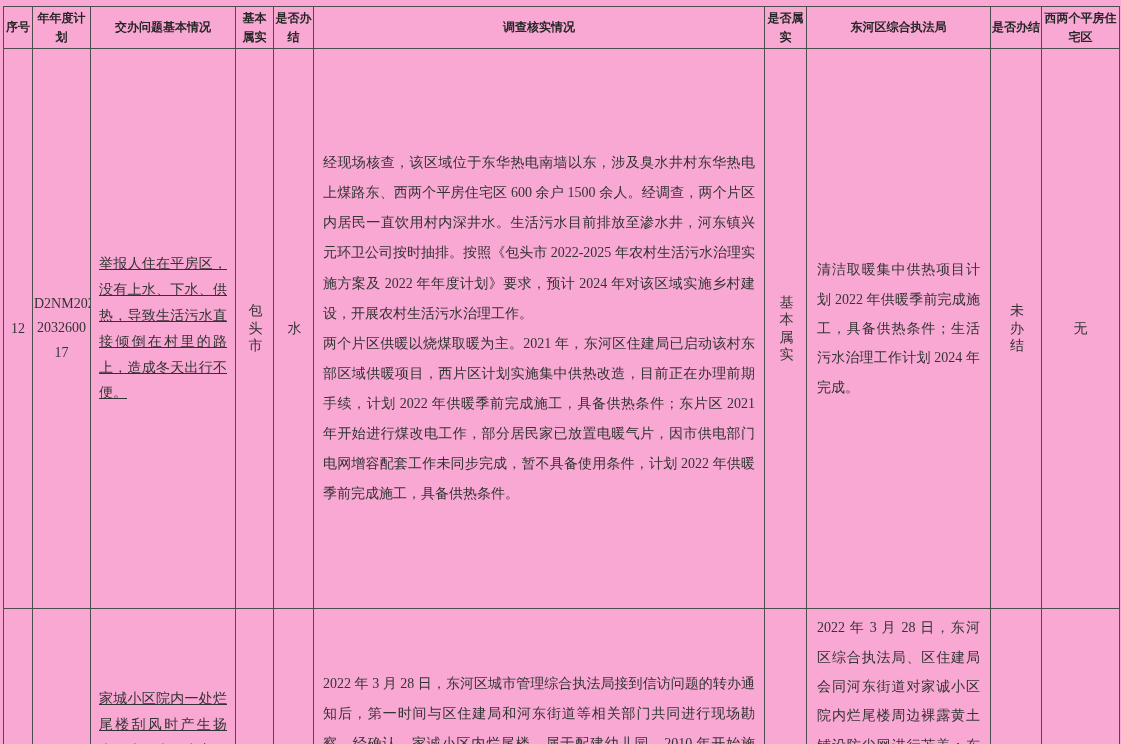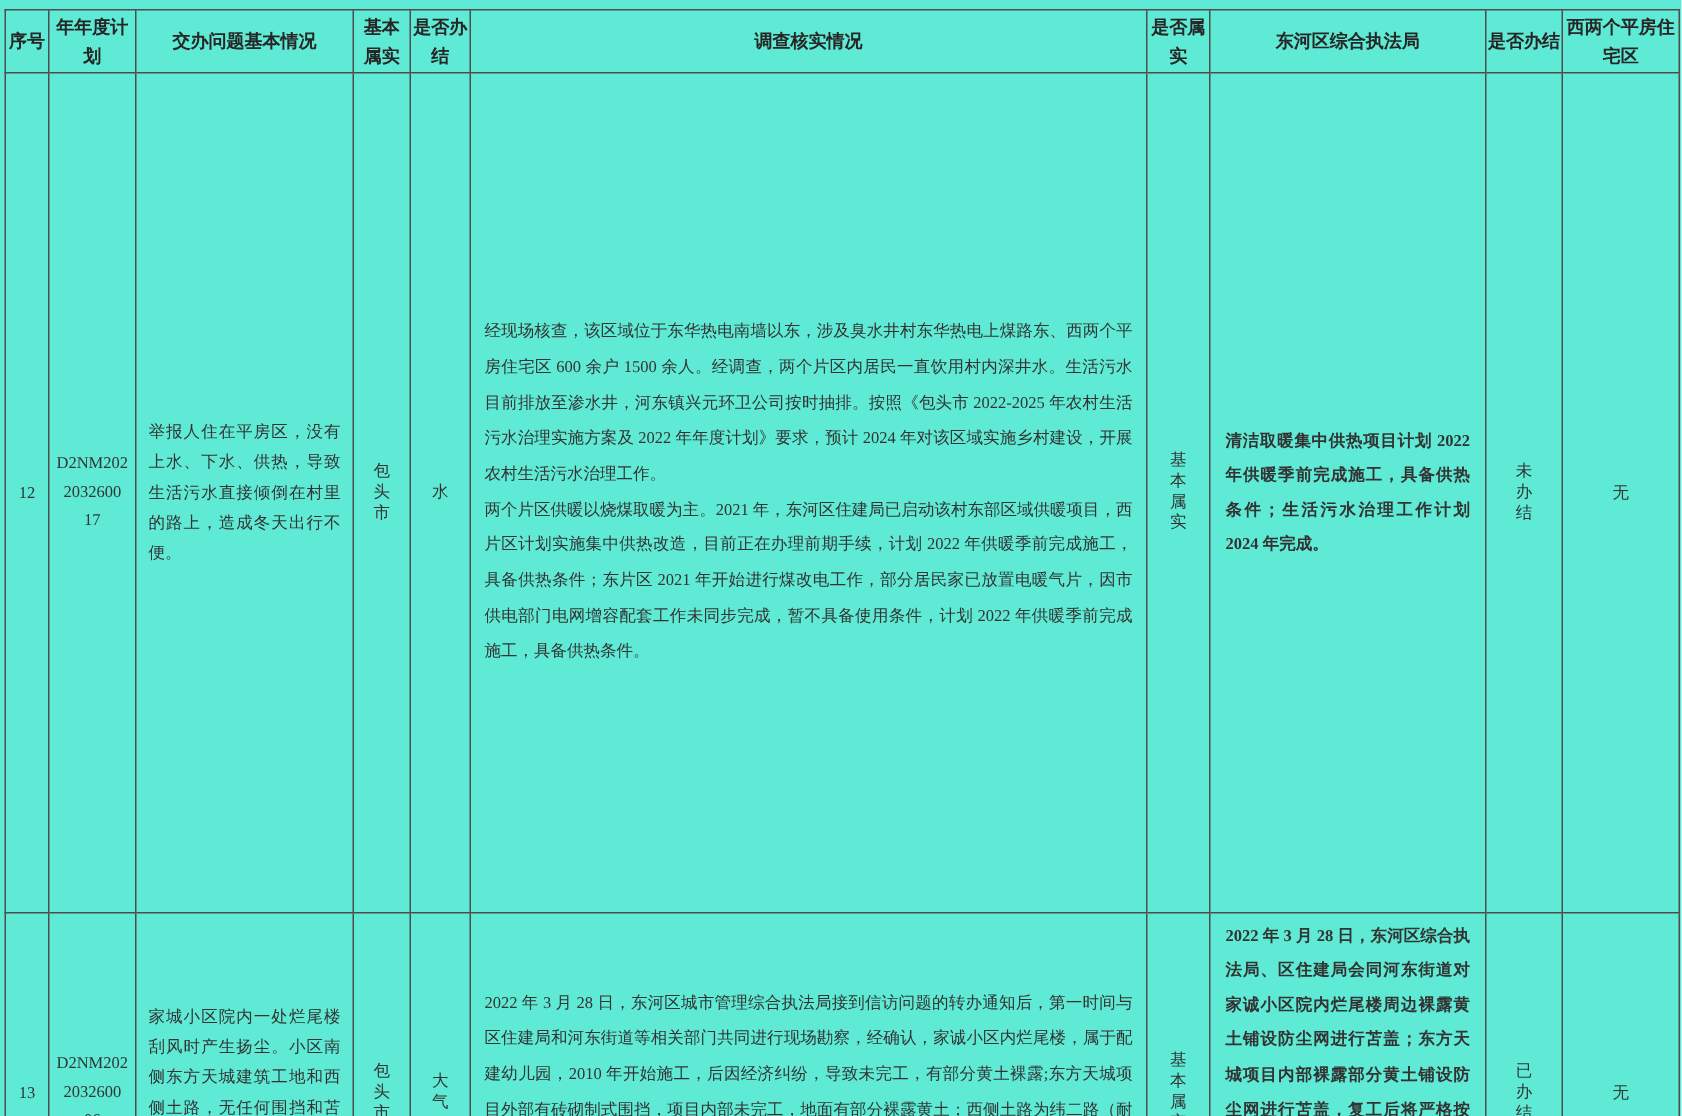--- a/index.html
+++ b/index.html
@@ -9,21 +9,21 @@
     width: 1121px;
     height: 744px;
     overflow: hidden;
     font-family: "Liberation Serif", "DejaVu Serif", serif;
     color: #333333;
   }
   .page {
     position: relative;
     width: 1121px;
     height: 744px;
-    background: #5eead4;
+    background: #f9a8d4;
   }
   table.report {
     position: absolute;
     left: 3px;
     top: 6px;
     width: 1116px;
     border-collapse: collapse;
     table-layout: fixed;
   }
   th, td {
@@ -33,49 +33,49 @@
   }
   th {
     font-size: 12px;
     font-weight: bold;
     color: #262626;
     text-align: center;
     line-height: 1.55;
     padding: 2px 1px;
   }
   td {
-    font-size: 11px;
+    font-size: 14px;
     color: #333333;
   }
   tr.header-row   { height: 37px;  }
   tr.body-row-one { height: 560px; }
   tr.body-row-two { height: 134px; }
 
   td.center { text-align: center; }
   td.case-no {
     text-align: center;
     white-space: pre-line;
     line-height: 1.75;
   }
   td.problem {
     text-align: justify;
     padding: 4px 8px;
     line-height: 1.85;
+    text-decoration: underline;
   }
   td.long-text {
     text-align: justify;
     padding: 4px 9px;
     line-height: 2.15;
     white-space: pre-line;
   }
   td.handling {
     text-align: justify;
     padding: 4px 10px;
     line-height: 2.1;
-    font-weight: bold;
   }
   .vertical-text {
     display: inline-block;
     width: 12px;
     word-break: break-all;
     line-height: 1.25;
     text-align: center;
     vertical-align: middle;
   }
 </style>

